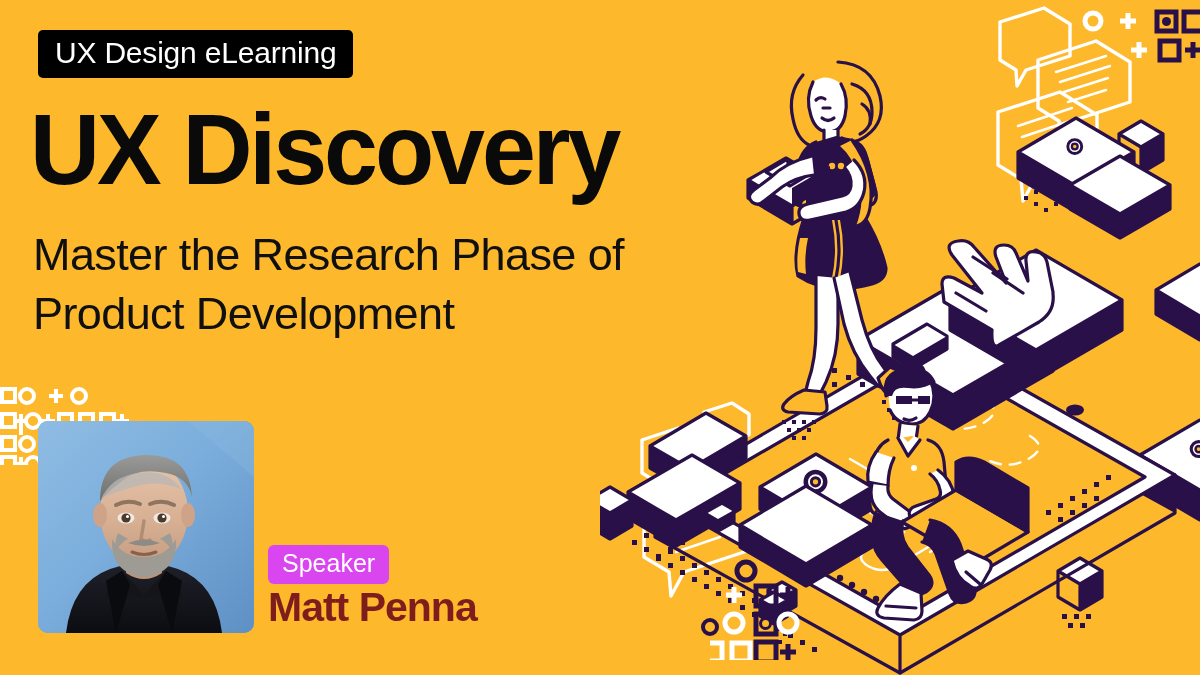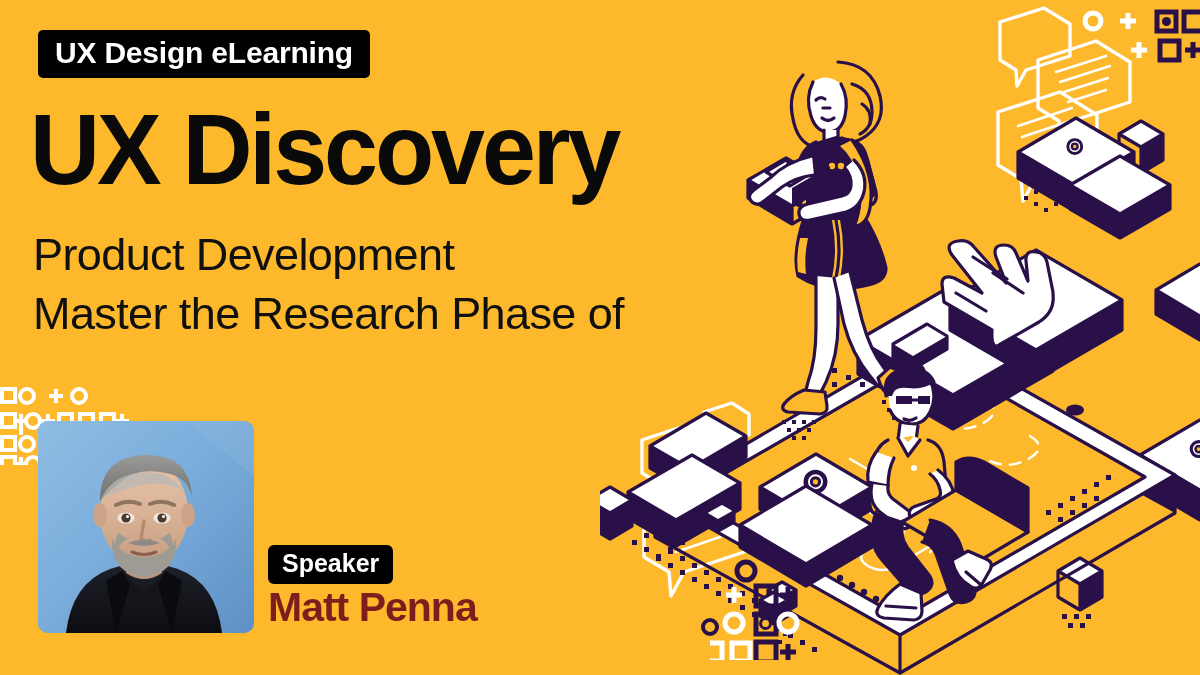--- a/index.html
+++ b/index.html
@@ -13,21 +13,21 @@
     position:absolute; inset:0;
     width:1200px; height:675px;
     background:#FDB92B;
     overflow:hidden;
   }
 
   
   .kicker {
     position:absolute; left:38px; top:30px;
     background:#000; color:#fff;
-    font-size:30px; font-weight:bold;
+    font-size:30px; font-weight:normal;
     letter-spacing:-0.2px;
     padding:8px 17px 10px 17px;
     border-radius:5px;
     line-height:1;
     white-space:nowrap;
   }
   .headline {
     position:absolute; left:30px; top:96px;
     color:#0a0a0a;
     font-size:101px;
@@ -53,22 +53,22 @@
     position:absolute; left:38px; top:421px;
     width:216px; height:212px;
     border-radius:10px;
     overflow:hidden;
     background:#6fa4d6;
   }
   .portrait svg { display:block; width:100%; height:100%; }
 
   .speaker-badge {
     position:absolute; left:268px; top:545px;
-    background:#000000; color:#fff;
-    font-size:25px; font-weight:bold;
+    background:#d946ef; color:#fff;
+    font-size:25px; font-weight:normal;
     padding:6px 14px 8px 14px;
     border-radius:6px;
     line-height:1;
     white-space:nowrap;
   }
   .speaker-name {
     position:absolute; left:268px; top:585px;
     color:#7f1d1d;
     font-size:41px;
     font-weight:bold;
@@ -579,22 +579,22 @@
       <rect x="46" y="87" width="20" height="20" fill="none" stroke="#2A1048" stroke-width="5"></rect>
       <path d="M78 89 l0 16 M70 97 l16 0" stroke="#2A1048" stroke-width="5"></path>
     </svg>
   </div>
 
   <div class="kicker">UX Design eLearning</div>
 
   <div class="headline">UX Discovery</div>
 
   <div class="subhead">
+    <div>Master the Research Phase of</div>
     <div>Product Development</div>
-    <div>Master the Research Phase of</div>
   </div>
 
   <div class="portrait">
     <svg viewBox="0 0 216 212" xmlns="http://www.w3.org/2000/svg" preserveAspectRatio="xMidYMid slice">
       <defs>
         <linearGradient id="bgblue" x1="0" y1="0" x2="1" y2="1">
           <stop offset="0%" stop-color="#8FBCE3"></stop>
           <stop offset="45%" stop-color="#7BAEDC"></stop>
           <stop offset="100%" stop-color="#5E90C4"></stop>
         </linearGradient>

